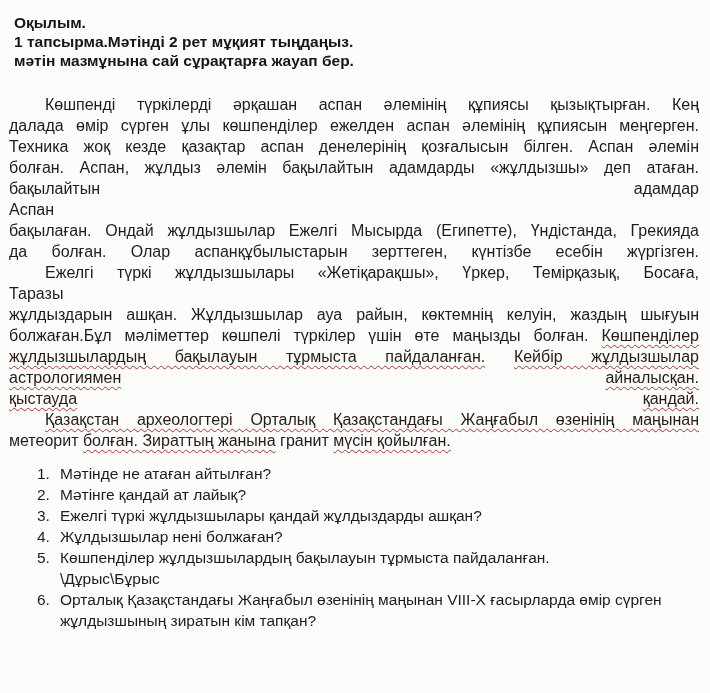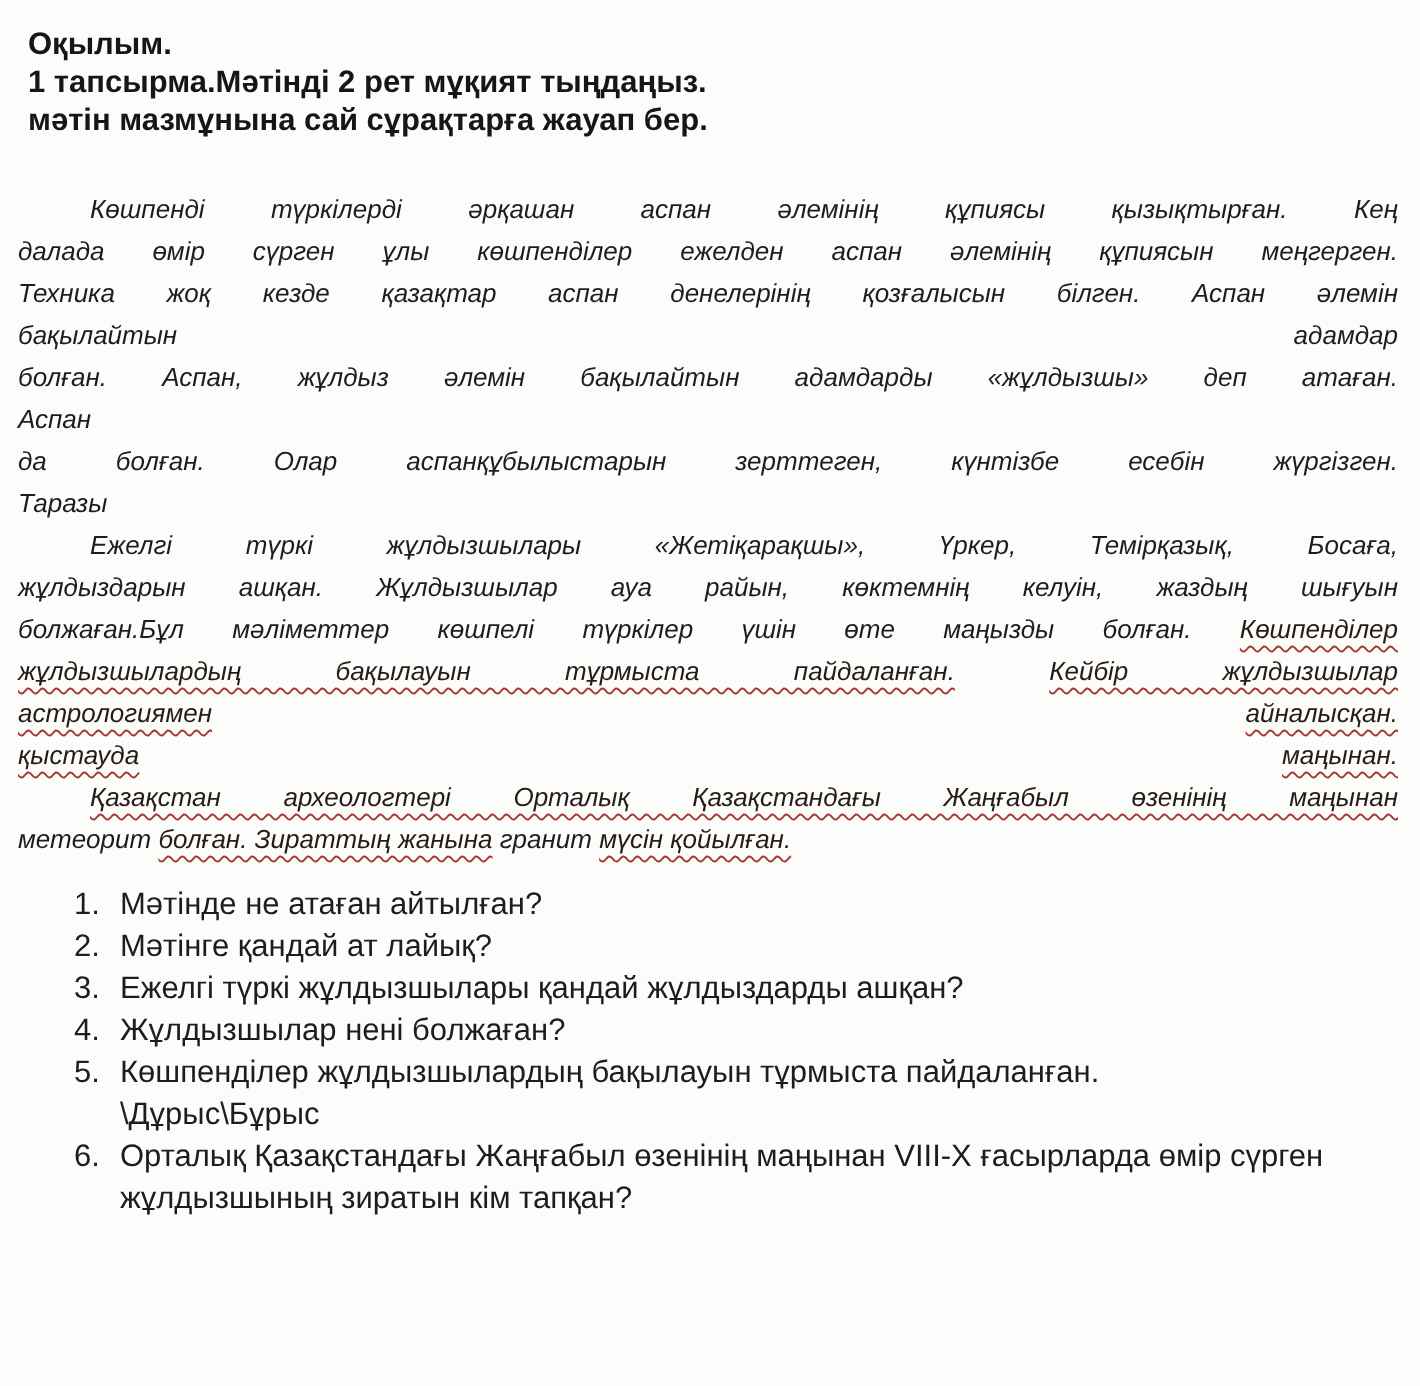--- a/index.html
+++ b/index.html
@@ -15,23 +15,22 @@
   .hdr {
     padding-left: 5px;
     font-weight: bold;
     font-size: 15.5px;
     line-height: 19px;
     color: #161616;
   }
 
   .btext {
     margin-top: 24px;
-    font-size: 13px;
+    font-size: 16px;
     line-height: 21px;
-    font-style: italic;
   }
   .bl { text-align: justify; white-space: normal; }
   .bl.j { text-align-last: justify; }
   .bl.ind { text-indent: 36px; }
   .sp {
     color: #261b18;
     text-decoration-line: underline;
     text-decoration-style: wavy;
     text-decoration-color: #a8352e;
     text-decoration-thickness: 1px;
@@ -57,31 +56,32 @@
   <div class="hdr">
     <div>Оқылым.</div>
     <div>1 тапсырма.Мәтінді 2 рет мұқият тыңдаңыз.</div>
     <div>мәтін мазмұнына сай сұрақтарға жауап бер.</div>
   </div>
 
   <div class="btext">
     <div class="bl j ind"><span>Көшпенді түркілерді әрқашан аспан әлемінің құпиясы қызықтырған. Кең</span></div>
     <div class="bl j"><span>далада өмір сүрген ұлы көшпенділер ежелден аспан әлемінің құпиясын меңгерген.</span></div>
     <div class="bl j"><span>Техника жоқ кезде қазақтар аспан денелерінің қозғалысын білген. Аспан әлемін</span></div>
+    <div class="bl j"><span>болған. Аспан, жұлдыз әлемін бақылайтын адамдарды «жұлдызшы» деп атаған.</span></div>
     <div class="bl j"><span>бақылайтын</span> <span>адамдар</span></div>
-    <div class="bl j"><span>болған. Аспан, жұлдыз әлемін бақылайтын адамдарды «жұлдызшы» деп атаған.</span></div>
     <div class="bl"><span>Аспан</span></div>
+    <div class="bl j"><span>бақылаған. Ондай жұлдызшылар Ежелгі Мысырда (Египетте), Үндістанда, Грекияда</span></div>
     <div class="bl j"><span>да болған. Олар аспанқұбылыстарын зерттеген, күнтізбе есебін жүргізген.</span></div>
+    <div class="bl j ind"><span>Ежелгі түркі жұлдызшылары «Жетіқарақшы», Үркер, Темірқазық, Босаға,</span></div>
     <div class="bl"><span>Таразы</span></div>
-    <div class="bl j ind"><span>Ежелгі түркі жұлдызшылары «Жетіқарақшы», Үркер, Темірқазық, Босаға,</span></div>
     <div class="bl j"><span>жұлдыздарын ашқан. Жұлдызшылар ауа райын, көктемнің келуін, жаздың шығуын</span></div>
     <div class="bl j"><span>болжаған.Бұл мәліметтер көшпелі түркілер үшін өте маңызды болған.</span> <span class="sp">Көшпенділер</span></div>
     <div class="bl j"><span class="sp">жұлдызшылардың бақылауын тұрмыста пайдаланған.</span> <span class="sp">Кейбір жұлдызшылар</span></div>
     <div class="bl j"><span class="sp">астрологиямен</span> <span class="sp">айналысқан.</span></div>
-    <div class="bl j"><span class="sp">қыстауда</span> <span class="sp">маңынан.</span></div>
+    <div class="bl j"><span class="sp">қыстауда</span> <span class="sp">қандай.</span></div>
     <div class="bl j ind"><span class="sp">Қазақстан археологтері Орталық Қазақстандағы Жаңғабыл өзенінің маңынан</span></div>
     <div class="bl"><span>метеорит</span> <span class="sp">болған. Зираттың жанына</span> <span>гранит</span> <span class="sp">мүсін қойылған.</span></div>
   </div>
 
   <div class="qs">
     <div class="q">
       <span class="qn">1.</span>
       <span class="qt">Мәтінде не атаған айтылған?</span>
     </div>
     <div class="q">

